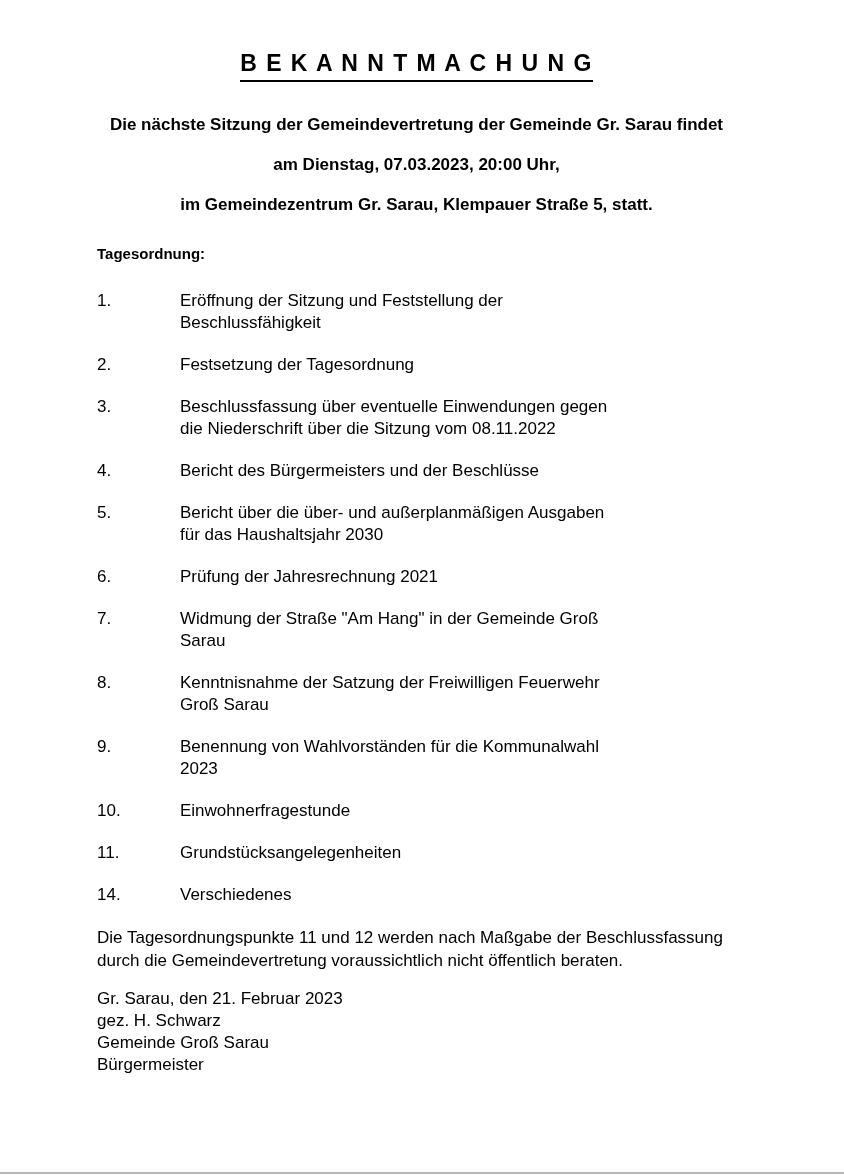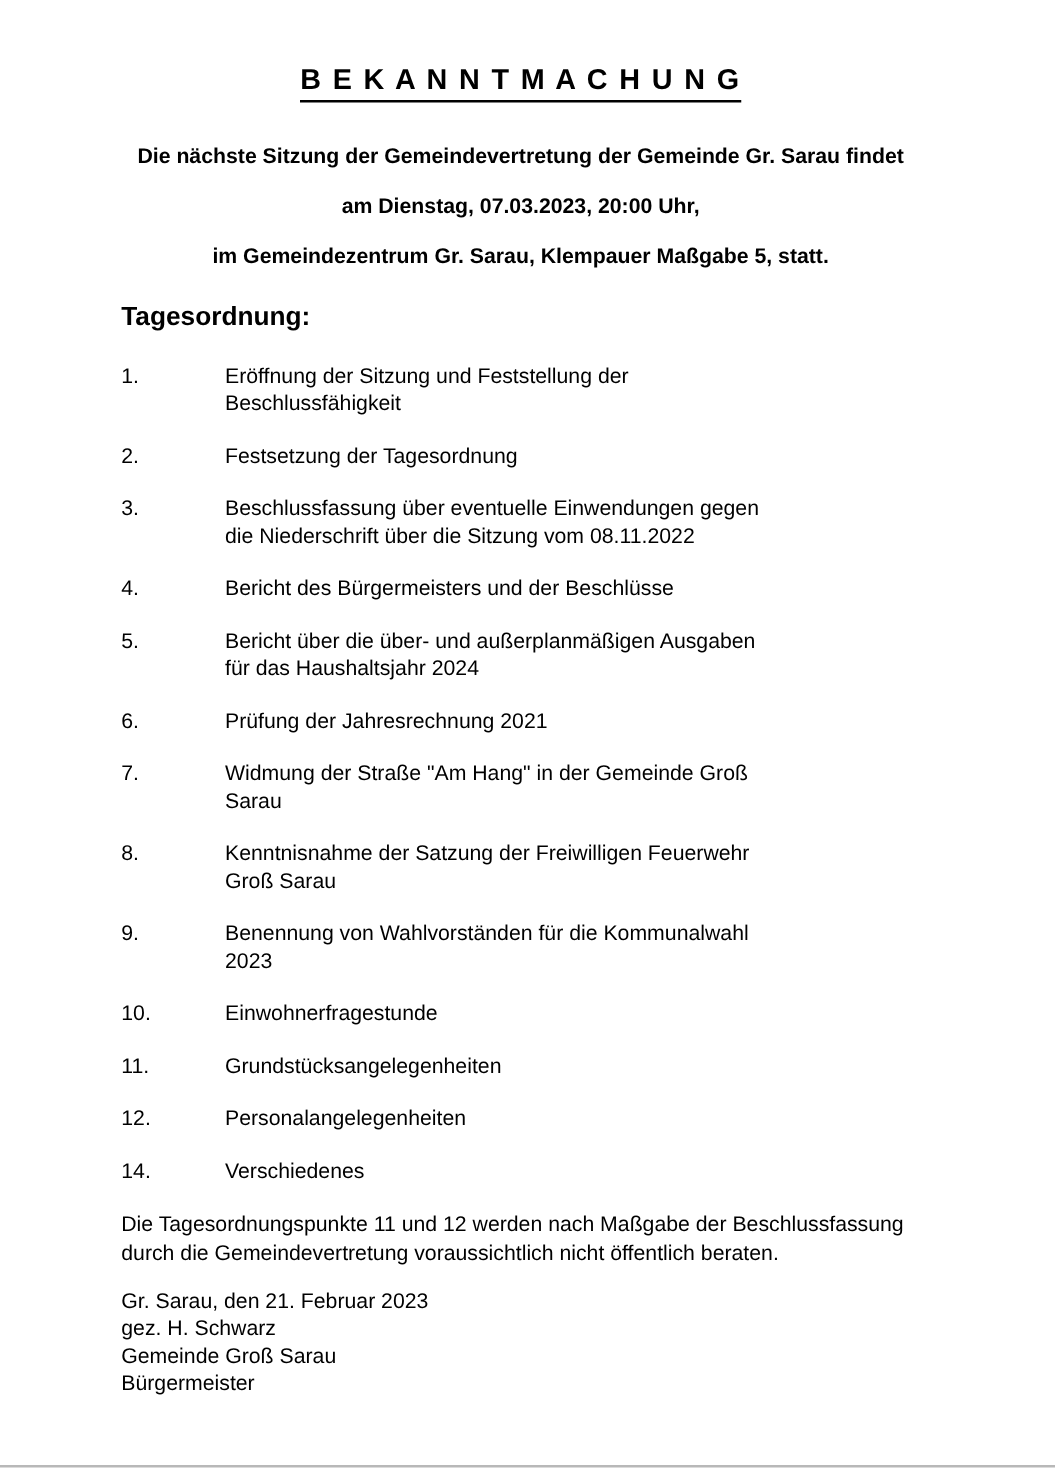--- a/index.html
+++ b/index.html
@@ -39,21 +39,21 @@
     text-align: center;
     font-weight: bold;
     font-size: 17px;
     line-height: 22px;
     margin-bottom: 18px;
   }
   .intro-line.underlined span {
   }
   .agenda-heading {
     font-weight: bold;
-    font-size: 21px;
+    font-size: 15px;
     line-height: 22px;
     margin-top: 27px;
     margin-bottom: 25px;
   }
   .agenda-list {
     font-size: 17px;
   }
   .agenda-item {
     display: flex;
     margin-bottom: 20px;
@@ -95,21 +95,21 @@
   <div class="title-wrap">
     <span class="title">B E K A N N T M A C H U N G</span>
   </div>
 
   <div class="intro-line">Die nächste Sitzung der Gemeindevertretung der Gemeinde Gr. Sarau findet</div>
 
   <div class="intro-line underlined">
     <span>am Dienstag, 07.03.2023, 20:00 Uhr,</span>
   </div>
 
-  <div class="intro-line">im Gemeindezentrum Gr. Sarau, Klempauer Maßgabe 5, statt.</div>
+  <div class="intro-line">im Gemeindezentrum Gr. Sarau, Klempauer Straße 5, statt.</div>
 
   <div class="agenda-heading">Tagesordnung:</div>
 
   <div class="agenda-list">
 
   <div class="agenda-item">
       <div class="num">1.</div>
       <div class="txt">Eröffnung der Sitzung und Feststellung der
 Beschlussfähigkeit</div>
     </div>
@@ -122,21 +122,21 @@
       <div class="txt">Beschlussfassung über eventuelle Einwendungen gegen
 die Niederschrift über die Sitzung vom 08.11.2022</div>
     </div>
       <div class="agenda-item">
       <div class="num">4.</div>
       <div class="txt">Bericht des Bürgermeisters und der Beschlüsse</div>
     </div>
       <div class="agenda-item">
       <div class="num">5.</div>
       <div class="txt">Bericht über die über- und außerplanmäßigen Ausgaben
-für das Haushaltsjahr 2024</div>
+für das Haushaltsjahr 2030</div>
     </div>
       <div class="agenda-item">
       <div class="num">6.</div>
       <div class="txt">Prüfung der Jahresrechnung 2021</div>
     </div>
       <div class="agenda-item">
       <div class="num">7.</div>
       <div class="txt">Widmung der Straße "Am Hang" in der Gemeinde Groß
 Sarau</div>
     </div>
@@ -152,24 +152,20 @@
     </div>
       <div class="agenda-item">
       <div class="num">10.</div>
       <div class="txt">Einwohnerfragestunde</div>
     </div>
       <div class="agenda-item">
       <div class="num">11.</div>
       <div class="txt">Grundstücksangelegenheiten</div>
     </div>
       <div class="agenda-item">
-      <div class="num">12.</div>
-      <div class="txt">Personalangelegenheiten</div>
-    </div>
-      <div class="agenda-item">
       <div class="num">14.</div>
       <div class="txt">Verschiedenes</div>
     </div>
     </div>
 
   <div class="note">Die Tagesordnungspunkte 11 und 12 werden nach Maßgabe der Beschlussfassung
 durch die Gemeindevertretung voraussichtlich nicht öffentlich beraten.</div>
 
   <div class="signature">
     <div>Gr. Sarau, den 21. Februar 2023</div>

